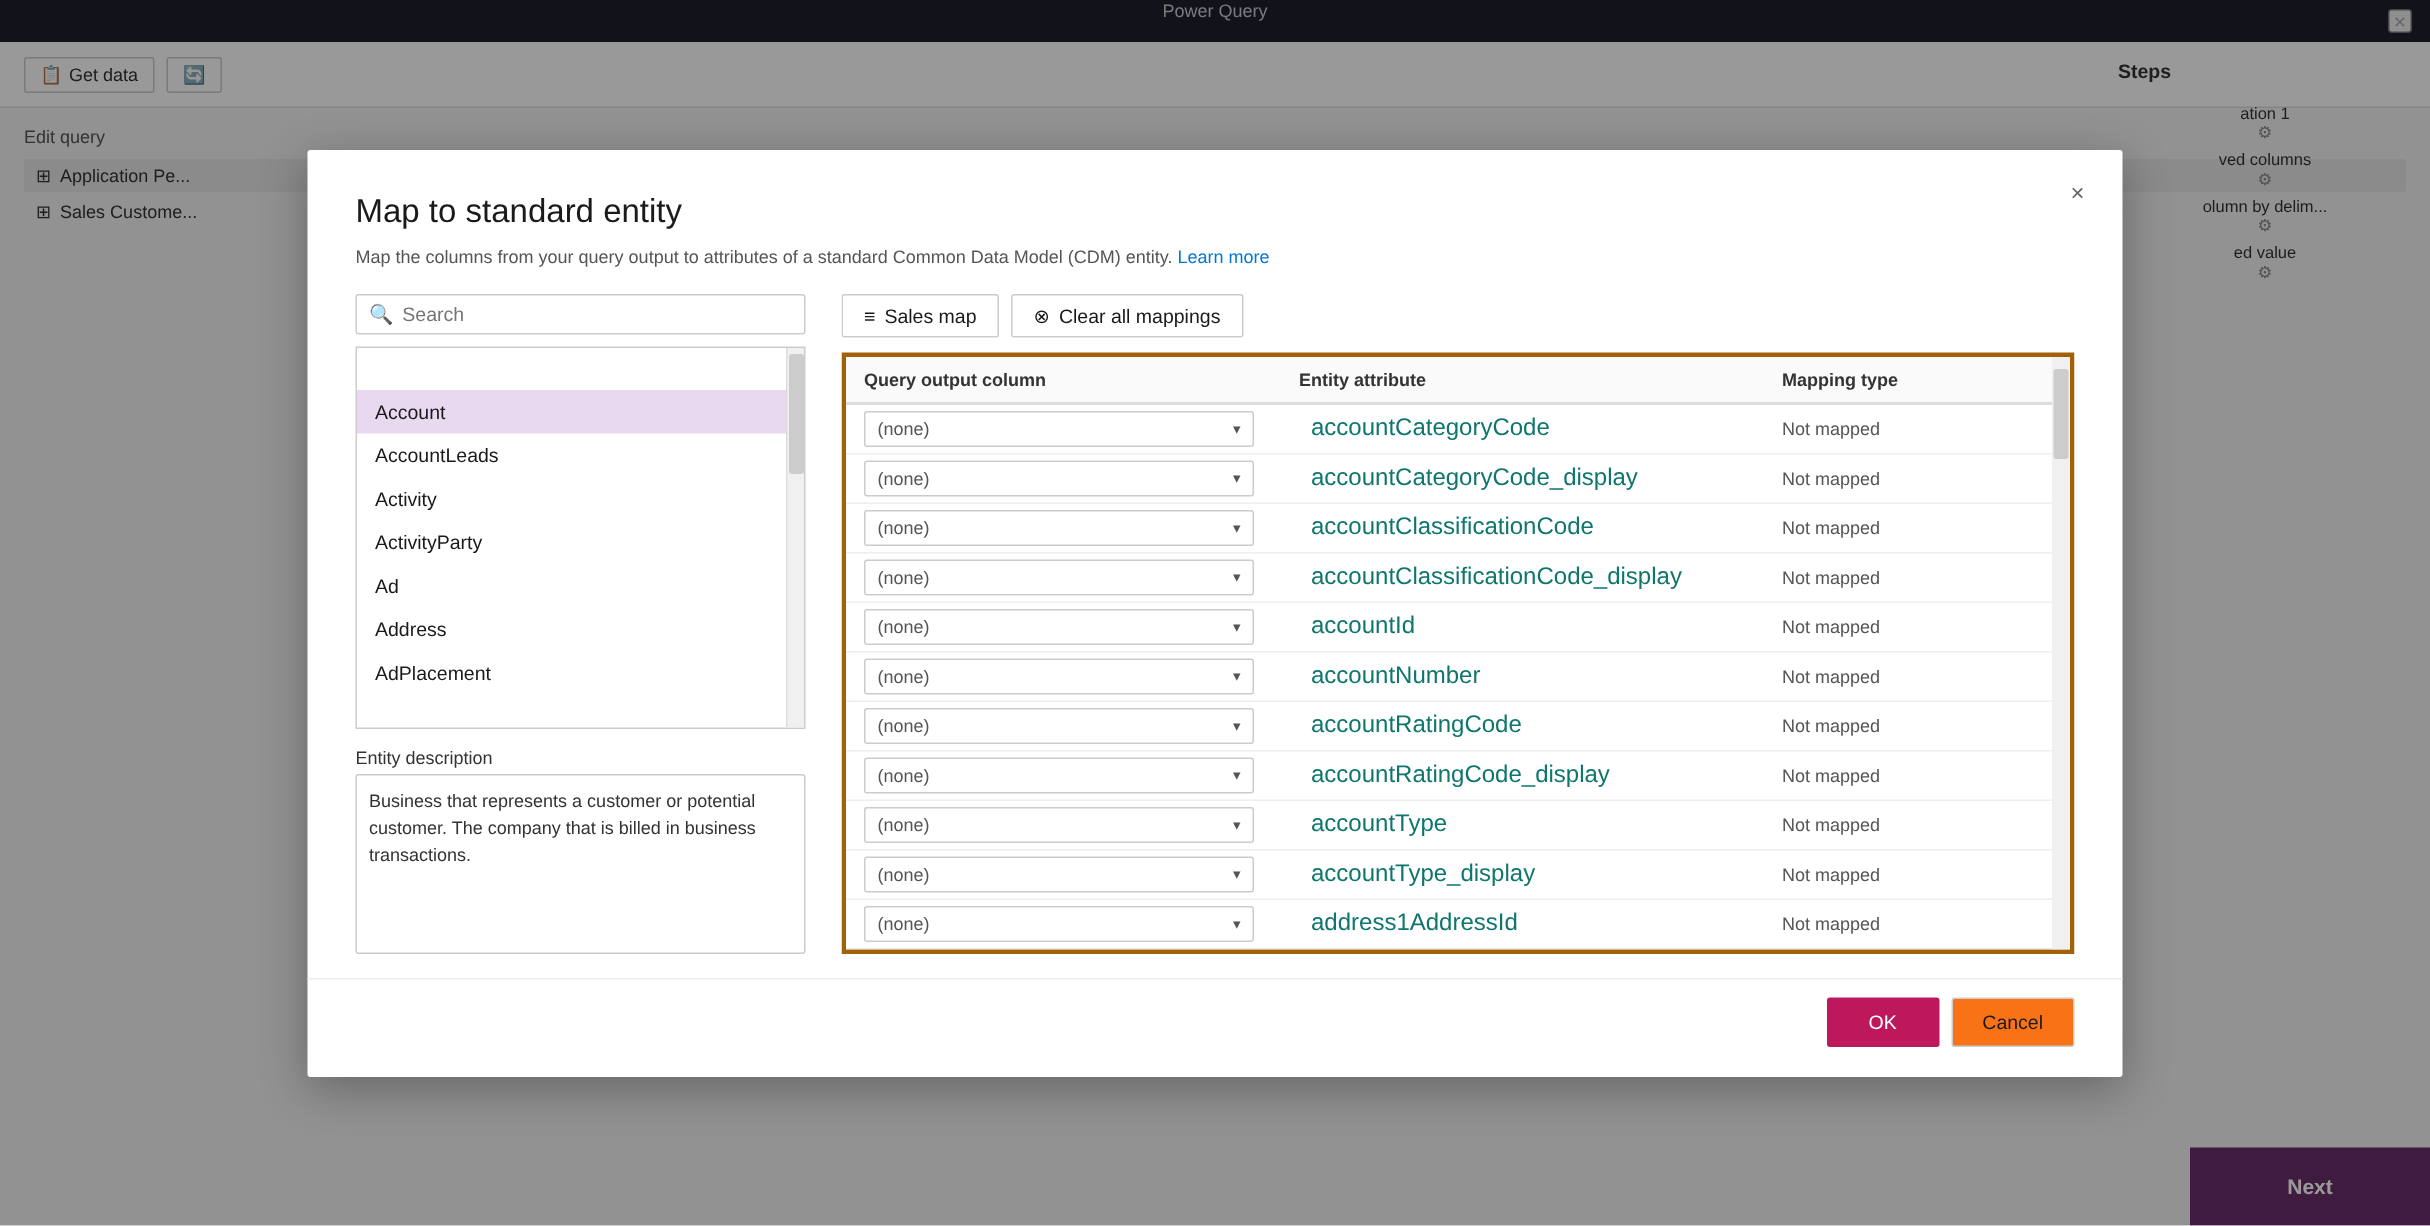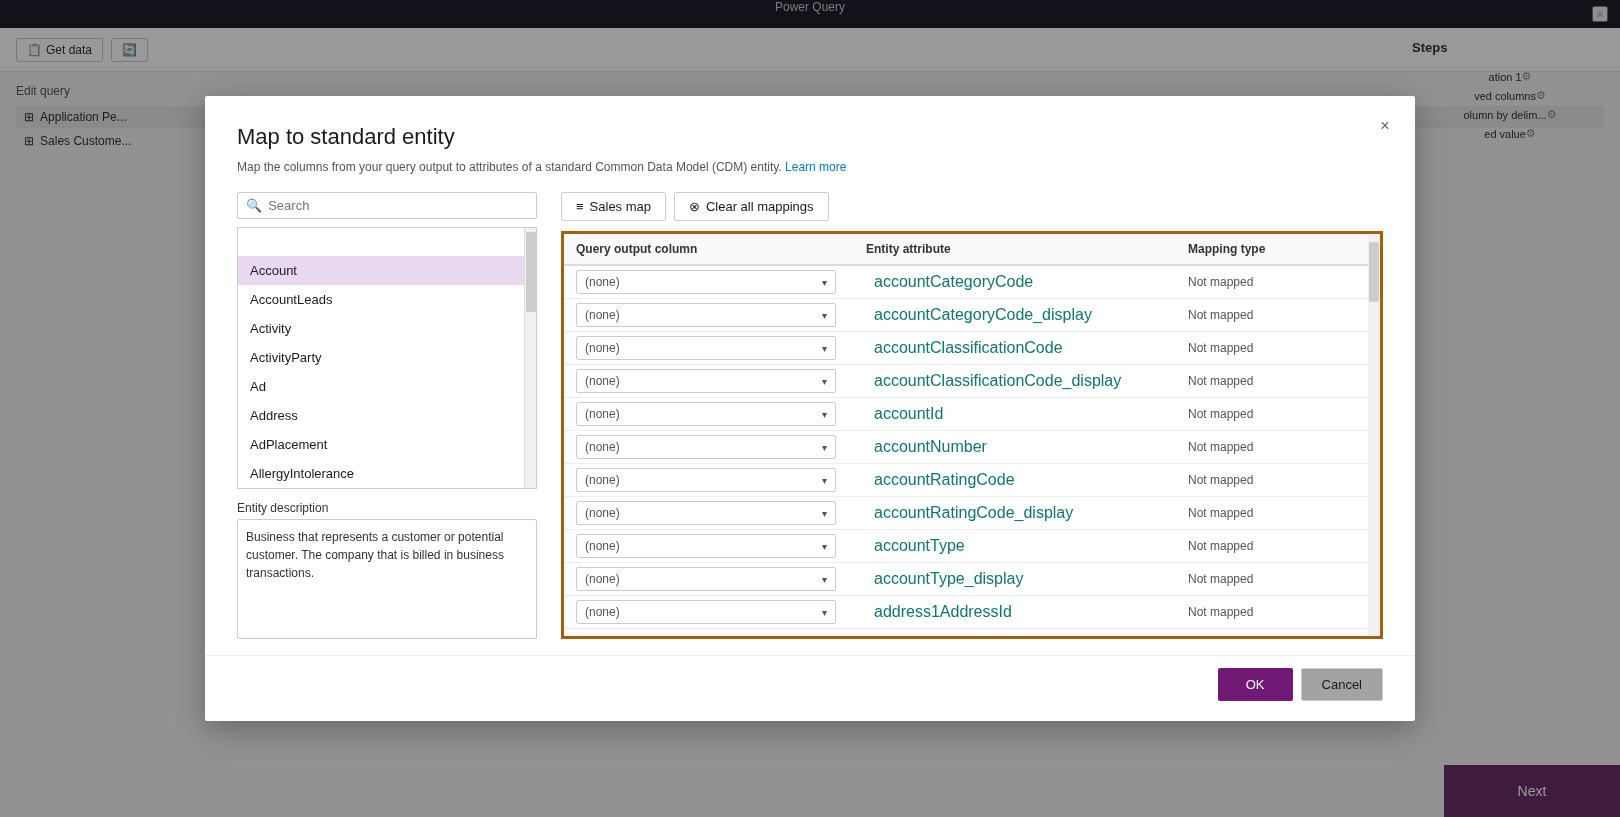--- a/index.html
+++ b/index.html
@@ -110,41 +110,42 @@
       font-weight: 600;
       font-size: 13px;
       margin-bottom: 8px;
     }
     .applied-steps {
       margin-top: 12px;
     }
     .step-item {
       display: flex;
       align-items: center;
-      justify-content: center;
+      justify-content: flex-start;
       padding: 3px 6px;
       font-size: 11px;
       color: #333;
+      flex-direction: column;
     }
     .step-gear {
       color: #888;
       cursor: pointer;
     }
 
     
     .next-btn-bg {
       position: absolute;
       bottom: 0;
       right: 0;
-      width: 176px;
+      width: 160px;
       height: 52px;
       background: #6b2d6b;
       color: #fff;
       font-size: 14px;
-      font-weight: 400;
+      font-weight: 700;
       display: flex;
       align-items: center;
       justify-content: center;
       cursor: pointer;
     }
 
     
     .overlay {
       position: absolute;
       inset: 0;
@@ -411,33 +412,33 @@
     
     .modal-footer {
       display: flex;
       justify-content: flex-end;
       padding: 12px 32px 20px;
       gap: 8px;
       border-top: 1px solid #eee;
     }
 
     .btn-ok {
-      background: #701a75;
+      background: #be185d;
       color: #fff;
       border: none;
       padding: 8px 28px;
       font-size: 13px;
       font-weight: 500;
       cursor: pointer;
       border-radius: 2px;
       font-family: 'Segoe UI', sans-serif;
     }
 
     .btn-cancel {
-      background: #a3a3a3;
+      background: #f97316;
       color: #1a1a1a;
       border: 1px solid #ccc;
       padding: 8px 20px;
       font-size: 13px;
       cursor: pointer;
       border-radius: 2px;
       font-family: 'Segoe UI', sans-serif;
     }
 
     
@@ -532,21 +533,20 @@
 
         <div class="entity-list-container">
           <div class="entity-list">
             <button class="entity-item selected">Account</button>
             <button class="entity-item">AccountLeads</button>
             <button class="entity-item">Activity</button>
             <button class="entity-item">ActivityParty</button>
             <button class="entity-item">Ad</button>
             <button class="entity-item">Address</button>
             <button class="entity-item">AdPlacement</button>
-            <button class="entity-item">AllergyIntolerance</button>
           </div>
           <div class="entity-list-scrollbar">
             <div class="scrollbar-thumb"></div>
           </div>
         </div>
 
         <div class="entity-description-section">
           <div class="entity-description-label">Entity description</div>
           <div class="entity-description-text">Business that represents a customer or potential customer. The company that is billed in business transactions.</div>
         </div>

